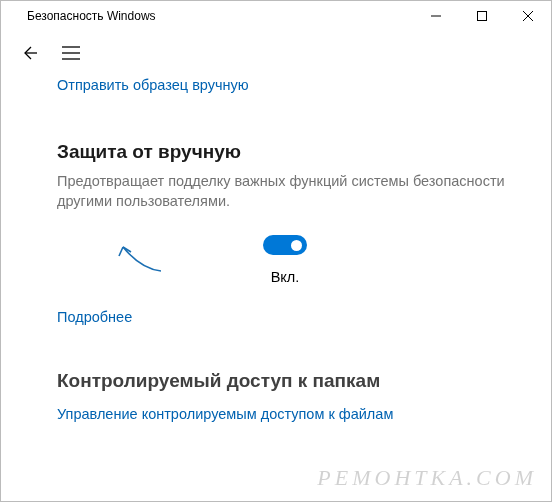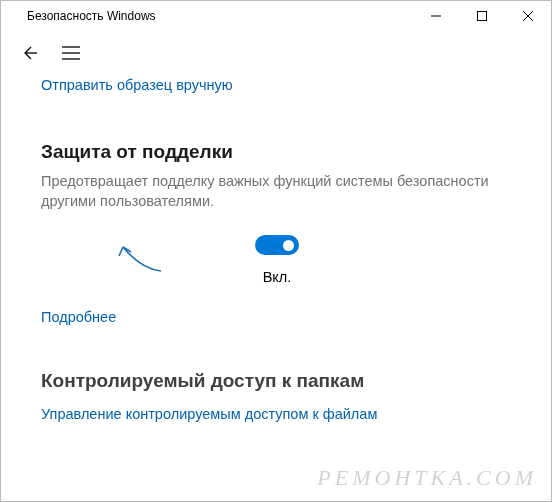--- a/index.html
+++ b/index.html
@@ -41,21 +41,21 @@
     display: flex;
     align-items: center;
     padding-left: 18px;
     gap: 22px;
   }
   .icon-btn {
     width: 20px; height: 20px;
     display: flex; align-items: center; justify-content: center;
   }
   .content {
-    padding: 0 38px 0 40px;
+    padding: 0 38px 0 56px;
   }
   .link {
     color: #0062b1;
     font-size: 14.5px;
     cursor: pointer;
   }
   .send-sample { margin-top: 2px; }
   .section-title {
     font-size: 19px;
     font-weight: 600;
@@ -159,21 +159,21 @@
       <line x1="0" y1="7" x2="18" y2="7" stroke="#000" stroke-width="1.3"></line>
       <line x1="0" y1="13" x2="18" y2="13" stroke="#000" stroke-width="1.3"></line>
     </svg>
   </div>
 </div>
 
 <div class="content">
 
   <div class="link send-sample">Отправить образец вручную</div>
 
-  <div class="section-title">Защита от подделки</div>
+  <div class="section-title">Защита от вручную</div>
   <div class="section-desc">Предотвращает подделку важных функций системы безопасности другими пользователями.</div>
 
   <div class="toggle-row">
     <div class="toggle">
       <div class="toggle-knob"></div>
     </div>
     <span class="toggle-label">Вкл.</span>
   </div>
 
   <div class="link learn-more">Подробнее</div>

